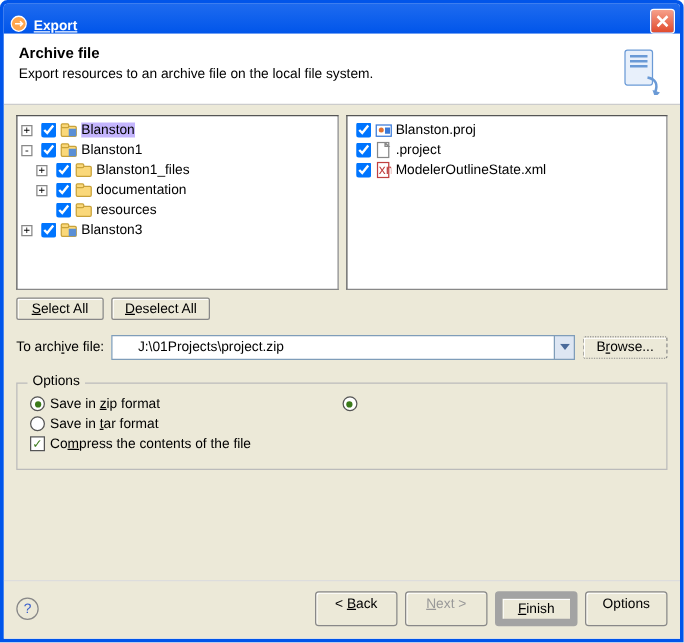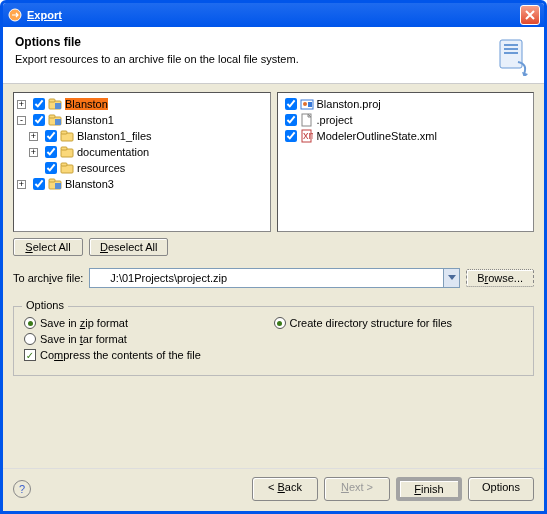--- a/index.html
+++ b/index.html
@@ -1,55 +1,55 @@
 <!DOCTYPE html>
 <html><head>
 <meta charset="utf-8">
 <style>
 * { box-sizing: border-box; font-family: Tahoma, sans-serif; font-size: 11px; }
 body { margin: 0; padding: 0; background: #fff; }
 .window { width: 547px; height: 514px; border: 3px solid #0055EA; border-radius: 6px 6px 0 0; overflow: hidden; display: flex; flex-direction: column; }
-.titlebar { background: linear-gradient(to bottom, #1E6BEF, #0055EA); height: 24px; display: flex; align-items: center; padding: 12px 4px; color: #fff; font-weight: bold; text-decoration: underline; }
+.titlebar { background: linear-gradient(to bottom, #1E6BEF, #0055EA); height: 24px; display: flex; align-items: flex-end; padding: 0 4px; color: #fff; font-weight: bold; text-decoration: underline; }
 .titlebar .icon { width: 16px; height: 16px; margin-right: 4px; display: inline-flex; align-items: center; justify-content: center; }
 .titlebar .title { flex: 1; }
 .titlebar .close { width: 20px; height: 20px; background: linear-gradient(to bottom,#F6A08A,#E14A2D); border: 1px solid #fff; border-radius: 3px; display: flex; align-items: center; justify-content: center; color: #fff; font-weight: bold; cursor: pointer; }
 .header { background: #fff; border-bottom: 1px solid #ccc; padding: 8px 12px; display: flex; align-items: flex-start; }
 .header-text { flex: 1; }
 .header-title { font-weight: bold; font-size: 12px; margin-bottom: 4px; }
 .header-desc { color: #000; }
 .header-icon { width: 40px; height: 40px; margin-left: 8px; display:flex; align-items:center; justify-content:center; }
 .body { flex: 1; background: #ECE9D8; padding: 8px 10px; display: flex; flex-direction: column; }
 .trees { display: flex; gap: 6px; }
 .tree-box { flex: 1; background: #fff; border: 1px solid #888; border-top-color:#555; border-left-color:#555; padding: 3px; height: 140px; overflow: auto; }
 .tree-row { display: flex; align-items: center; height: 16px; white-space: nowrap; }
 .expander { width: 9px; height: 9px; border: 1px solid #888; display: inline-flex; align-items: center; justify-content: center; font-size: 9px; line-height: 7px; margin-right: 3px; cursor: pointer; background:#fff; color:#000;}
 .spacer { width: 12px; display:inline-block;}
 .chk { width: 12px; height: 12px; margin-right: 3px; cursor:pointer;}
 .ficon { width: 14px; height: 14px; margin-right: 3px; display:inline-flex; align-items:center; justify-content:center; }
-.tree-label.sel { background: #f97316; }
+.tree-label.sel { background: #c4b5fd; }
 .btn-row { margin-top: 6px; display:flex; gap:6px; }
 .btn { background: #ECE9D8; border: 1px solid #888; border-radius:2px; padding: 2px 10px; cursor: pointer; min-width:70px; text-align:center; box-shadow: inset 1px 1px 0 #fff; }
 .field-row { margin-top: 12px; display: flex; align-items: center; gap: 6px; }
 .combo { flex: 1; display: flex; }
 .combo input { flex: 1; border: 1px solid #7F9DB9; padding: 2px 20px; height: 20px; }
 .combo .drop { width: 16px; height: 20px; border: 1px solid #7F9DB9; border-left: none; background: #DDE6F3; display:flex; align-items:center; justify-content:center; cursor:pointer;}
 .fieldset { border: 1px solid #bbb; margin-top: 18px; padding: 10px 10px 14px 10px; position: relative; }
 .fieldset .legend { position: absolute; top: -8px; left: 8px; background: #ECE9D8; padding: 0 4px; }
 .opt-grid { display: flex; }
 .opt-col { flex: 1; display:flex; flex-direction:column; gap:4px;}
 .radio-row, .check-row { display: flex; align-items: center; gap: 4px; cursor:pointer;}
 .radio { width:12px; height:12px; border:1px solid #555; border-radius:50%; display:inline-flex; align-items:center; justify-content:center; background:#fff;}
 .radio.selected::after{content:""; width:5px; height:5px; background:#3B7A1A; border-radius:50%;}
 .check { width:12px; height:12px; border:1px solid #555; background:#fff; display:inline-flex; align-items:center; justify-content:center; font-size:10px; color:#3B7A1A;}
 .footer { background: #ECE9D8; padding: 8px 10px 10px 10px; display:flex; align-items:center; border-top:1px solid #ddd;}
 .help-icon { width:18px; height:18px; border:1px solid #888; border-radius:50%; display:flex; align-items:center; justify-content:center; color:#3A5FCD; cursor:pointer;}
 .footer-btns { margin-left:auto; display:flex; gap:6px;}
 .wbtn { background:#ECE9D8; border:1px solid #888; border-radius:3px; padding:3px 0; width:66px; text-align:center; cursor:pointer; box-shadow: inset 1px 1px 0 #fff;}
 .wbtn.disabled { color:#999; cursor:default;}
-.wbtn.default { border:4px solid #a3a3a3; padding:2px 0;}
+.wbtn.default { border:6px solid #a3a3a3; padding:2px 0;}
 u { text-decoration: underline; }
 </style>
 </head>
 <body>
 
 <div class="window">
   <div class="titlebar">
     <span class="icon">
       <svg width="14" height="14">
           <circle cx="7" cy="7" r="6" fill="#FFA64D" stroke="#fff" stroke-width="1"></circle>
@@ -59,21 +59,21 @@
     <span class="title">Export</span>
     <div class="close">
       <svg width="10" height="10">
           <path d="M1 1 L9 9 M9 1 L1 9" stroke="#fff" stroke-width="2"></path>
         </svg>
     </div>
   </div>
 
   <div class="header">
     <div class="header-text">
-      <div class="header-title">Options file</div>
+      <div class="header-title">Archive file</div>
       <div class="header-desc">Export resources to an archive file on the local file system.</div>
     </div>
     <div class="header-icon">
       <svg width="42" height="42">
           <rect x="8" y="6" width="22" height="28" rx="2" fill="#E8F0FB" stroke="#6A9AD6"></rect>
           <rect x="12" y="10" width="14" height="2" fill="#6A9AD6"></rect>
           <rect x="12" y="14" width="14" height="2" fill="#6A9AD6"></rect>
           <rect x="12" y="18" width="14" height="2" fill="#6A9AD6"></rect>
           <path d="M26 28 Q36 30 32 40" stroke="#6A9AD6" stroke-width="2" fill="none"></path>
           <polygon points="30,38 36,40 32,44" fill="#6A9AD6"></polygon>
@@ -223,21 +223,20 @@
             <span>Save in <u>t</u>ar format</span>
           </div>
           <div class="check-row">
             <span class="check">✓</span>
             <span>Co<u>m</u>press the contents of the file</span>
           </div>
         </div>
         <div class="opt-col">
           <div class="radio-row">
             <span class="radio selected"></span>
-            <span>Create directory structure for files</span>
           </div>
         </div>
       </div>
     </div>
   </div>
 
   <div class="footer">
     <div class="help-icon">?</div>
     <div class="footer-btns">
       <div class="wbtn">&lt; <u>B</u>ack</div>

